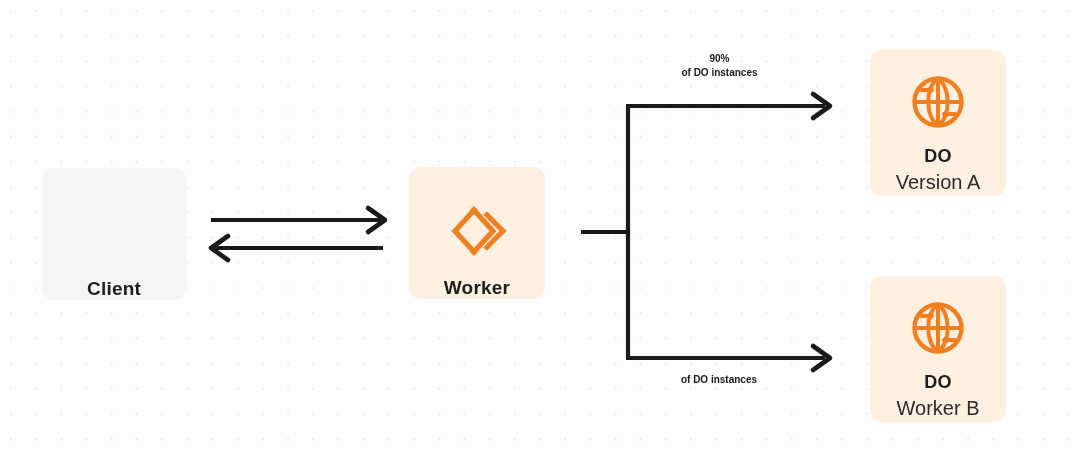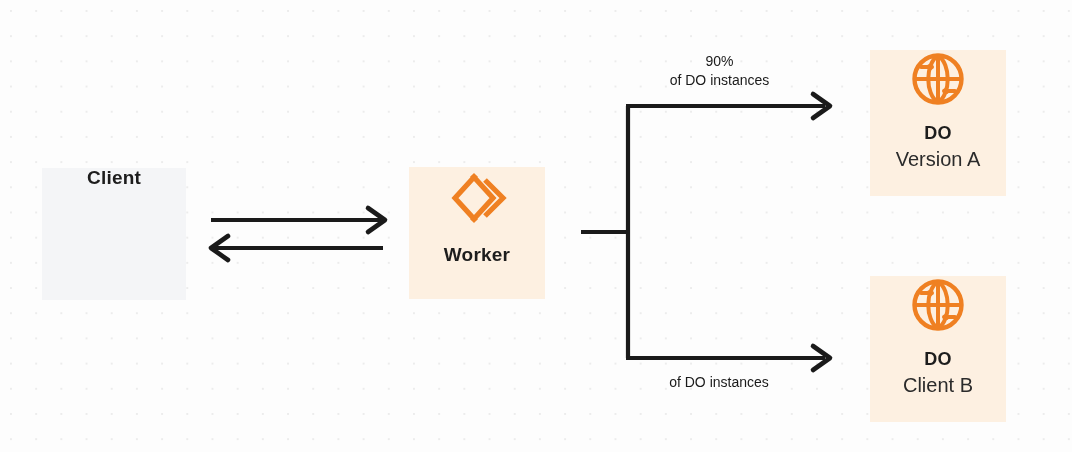--- a/index.html
+++ b/index.html
@@ -16,25 +16,25 @@
     background-image:
       radial-gradient(circle at 1px 1px, #ececec 1.1px, transparent 1.2px);
     background-size: 25.2px 25.2px;
     background-position: 10px 10px;
     font-family: "Liberation Sans", sans-serif;
   }
 
   
   .node {
     position: absolute;
-    border-radius: 0;
+    border-radius: 12px;
     display: flex;
     flex-direction: column;
     align-items: center;
-    justify-content: flex-start;
+    justify-content: flex-end;
     box-sizing: border-box;
   }
   .node.client {
     left: 42px;  top: 168px;
     width: 144px; height: 132px;
     background: #f4f5f7;
   }
   .node.worker {
     left: 409px; top: 167px;
     width: 136px; height: 132px;
@@ -69,22 +69,22 @@
   .do-icon-wrap { margin-bottom: 12px; }
   .do-a .node-title, .do-b .node-title { font-size: 18px; }
 
   
   .edge { position: absolute; }
   .edge svg { display: block; overflow: visible; }
 
   
   .edge-label {
     position: absolute;
-    font-size: 14px;
-    font-weight: normal;
+    font-size: 10px;
+    font-weight: bold;
     color: #1a1a1a;
     text-align: center;
     line-height: 1.38;
     white-space: nowrap;
   }
   .edge-label .pct { display: block; }
   .edge-label .desc { display: block; }
 
   #label-90 { left: 612px; top: 52px; width: 215px; }
   #label-10 { left: 608px; top: 373px; width: 222px; }
@@ -186,16 +186,16 @@
         <line x1="5.5" y1="29" x2="52.5" y2="29" stroke="#ef8022" stroke-width="4"></line>
         <path d="M 29 5.5 C 16 14 16 44 29 52.5" fill="none" stroke="#ef8022" stroke-width="4"></path>
         <path d="M 29 5.5 C 42 14 42 44 29 52.5" fill="none" stroke="#ef8022" stroke-width="4"></path>
         <line x1="12" y1="17" x2="23" y2="17" stroke="#ef8022" stroke-width="4" stroke-linecap="round"></line>
         <line x1="35" y1="41" x2="46" y2="41" stroke="#ef8022" stroke-width="4" stroke-linecap="round"></line>
         <circle cx="21" cy="17" r="3.1" fill="#ef8022"></circle>
         <circle cx="37" cy="41" r="3.1" fill="#ef8022"></circle>
       </svg>
     </div>
     <div class="node-title">DO</div>
-    <div class="node-sub">Client B</div>
+    <div class="node-sub">Worker B</div>
   </div>
 
 </div>
 
 </body></html>

